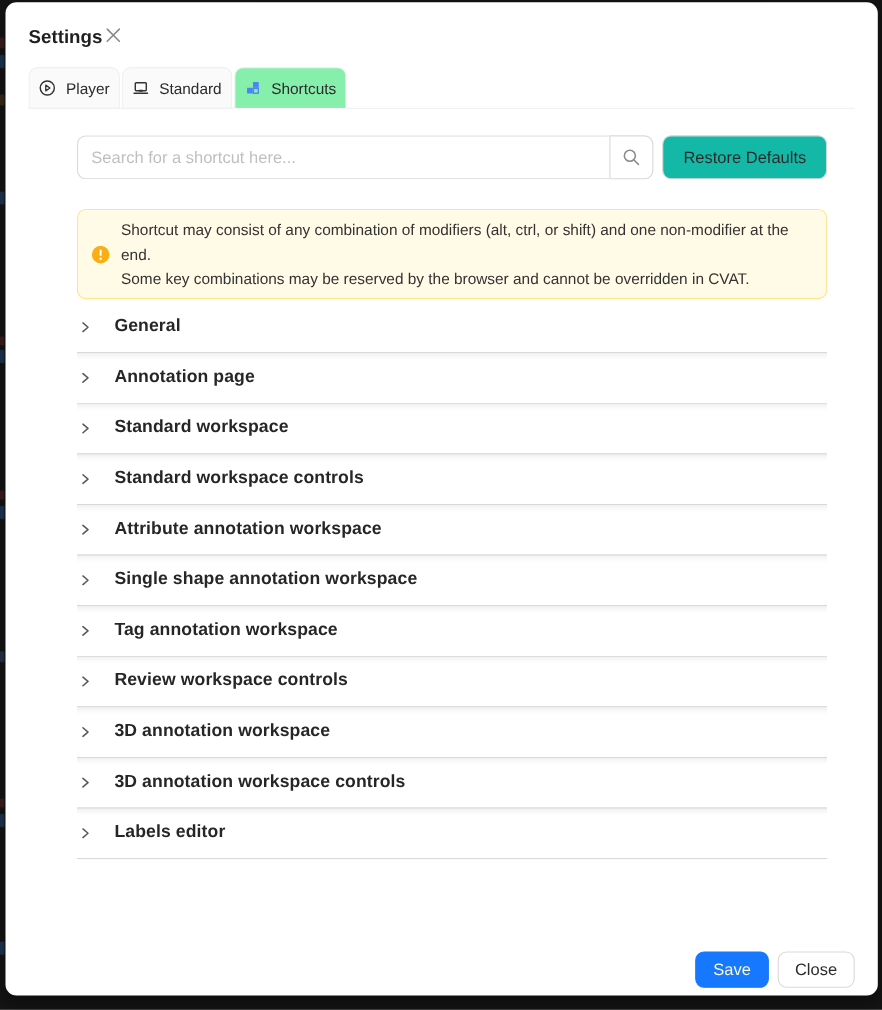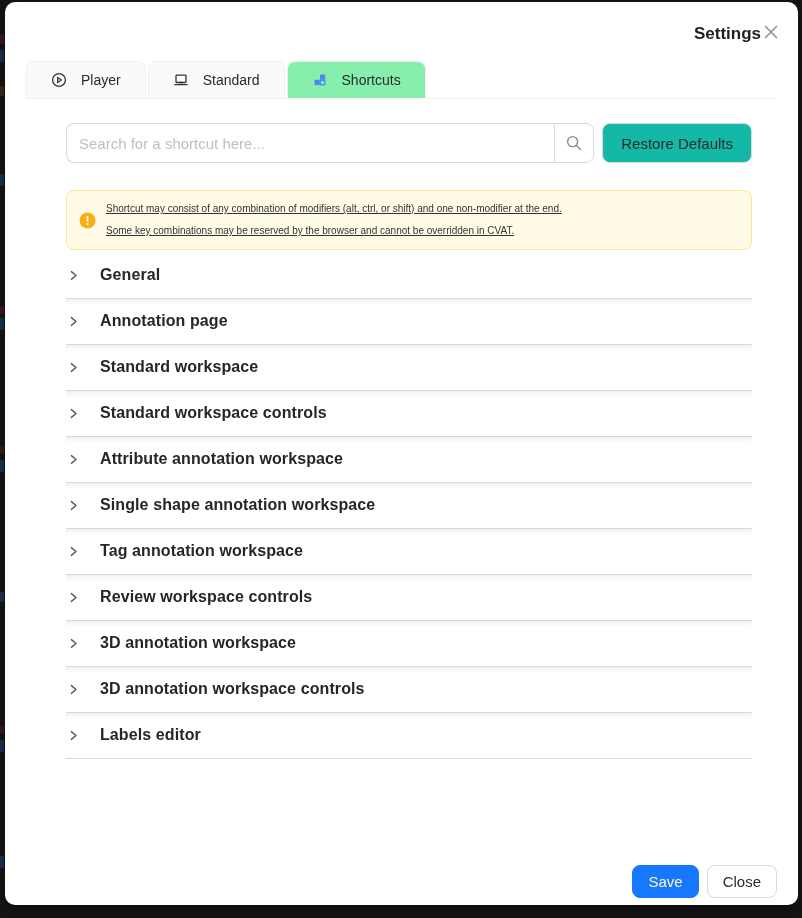--- a/index.html
+++ b/index.html
@@ -16,40 +16,40 @@
     position:absolute; left:5px; top:2px;
     width:793px; height:903px;
     background:#ffffff;
     border-radius:10px;
     box-shadow:0 6px 16px rgba(0,0,0,0.35);
     display:flex; flex-direction:column;
     overflow:hidden;
   }
 
   
-  .modal-header { padding:20px 17px 0 21px; display:flex; justify-content:flex-end; align-items:flex-start; }
+  .modal-header { padding:20px 17px 0 21px; display:flex; justify-content:flex-start; align-items:flex-start; }
   .modal-title { font-size:17px; font-weight:700; color:#1f1f1f; line-height:24px; }
   .close-btn { padding:2px; cursor:pointer; line-height:0; }
 
   
   .tabs { margin:15px 21px 0 21px; display:flex; gap:2px; border-bottom:1px solid #f0f0f0; }
   .tab {
-    height:38px; margin-bottom:-1px; padding:0 24px;
-    display:flex; align-items:center; gap:14px;
+    height:38px; margin-bottom:-1px; padding:0 8px;
+    display:flex; align-items:center; gap:9px;
     font-size:14px; color:#2b2b2b;
     background:#fafafa;
     border:1px solid #f0f0f0;
     border-radius:8px 8px 0 0;
     cursor:pointer; white-space:nowrap;
   }
   .tab.active { background:#86efac; border-bottom-color:#ffffff; }
   .tab .ticon { line-height:0; }
 
   
-  .modal-body { padding:24px 46px 0 61px; }
+  .modal-body { padding:24px 46px 0 25px;margin-left:40px; }
 
   .search-row { display:flex; }
   .search-wrap { flex:1; display:flex; height:40px; }
   .search-input {
     flex:1; min-width:0; height:40px;
     border:1px solid #d9d9d9; border-right:none;
     border-radius:8px 0 0 8px;
     padding:0 12px; font-size:15px; color:#333;
     font-family:"Liberation Sans", sans-serif;
     outline:none; background:#fff;
@@ -67,21 +67,21 @@
     font-size:15px; color:#2b2b2b; cursor:pointer; white-space:nowrap;
     font-family:"Liberation Sans", sans-serif;
   }
 
   .alert {
     margin-top:27px; min-height:58px;
     background:#fffbe6; border:1px solid #ffe58f; border-radius:8px;
     display:flex; align-items:center; gap:10px; padding:7px 12px;
   }
   .alert-icon { flex:0 0 auto; line-height:0; }
-  .alert-text { font-size:10px; line-height:22px; color:#333333;text-decoration:underline; }
+  .alert-text { font-size:14px; line-height:22px; color:#333333; }
 
   
   .sections { margin-top:2px; border-bottom:1px solid #d9d9d9; }
   .section {
     height:46px; display:flex; align-items:center; gap:21px;
     padding-left:2px; cursor:pointer; background:#fff;
   }
   .section + .section {
     box-shadow: inset 0 1px 0 #d9d9d9, inset 0 9px 7px -7px rgba(0,0,0,0.10);
   }

